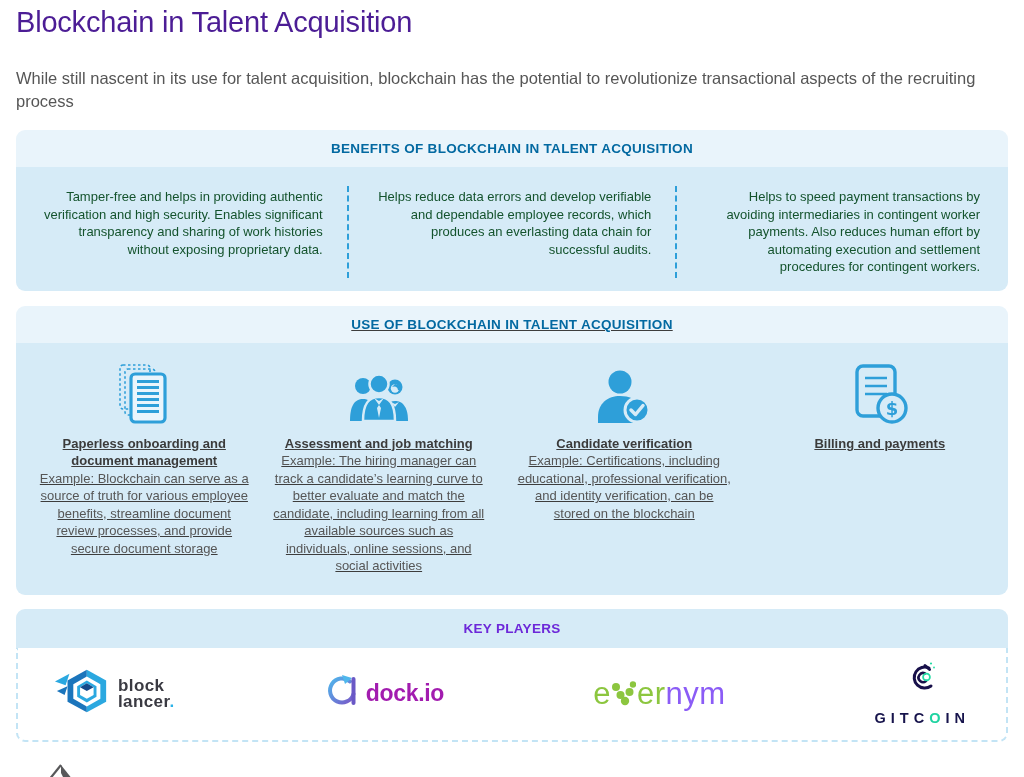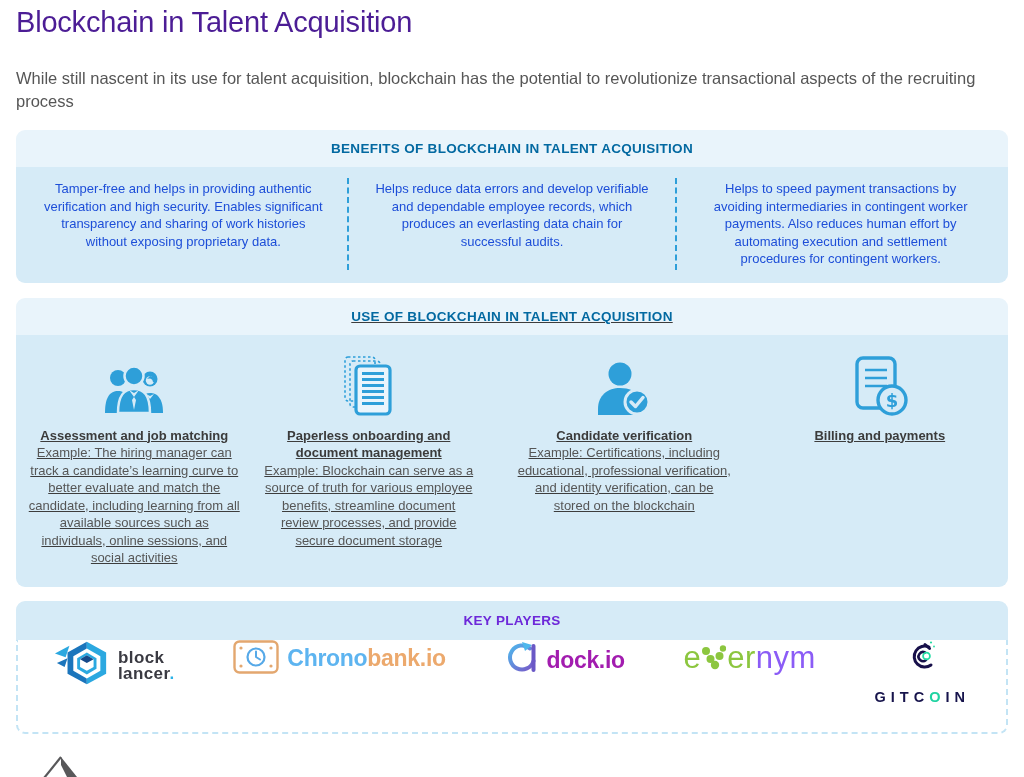--- a/index.html
+++ b/index.html
@@ -27,23 +27,24 @@
   .section-header {
     background:#e9f4fb;
     height:37px; display:flex; align-items:center; justify-content:center;
     font-size:13.5px; font-weight:700; color:#0369a1; letter-spacing:0.3px;
   }
   .section-body { background:#d6ebf7; }
 
   
   .benefits-body { display:flex; padding:11px 4px 13px; }
   .benefit {
-    flex:1; text-align:center;
-    font-size:13px; line-height:17.5px; color:#1d4ed8;
+    flex:1; text-align:right;
+    font-size:13px; line-height:17.5px; color:#14532d;
     padding:2px 24px;
+    margin-top:8px;
   }
   .benefit + .benefit { border-left:2px dashed #2e9fd9; }
 
   
   .uses { margin-top:15px;text-decoration:underline; }
   .uses-body { display:flex; padding:10px 6px 20px; }
   .use { flex:1; text-align:center; padding:0 15px; }
   .use.col-1 { padding:0 5px; }
   .use.col-3 { padding:0 26px; }
   .icon-wrap { height:66px; display:flex; align-items:flex-end; justify-content:center; margin-top:6px; }
@@ -55,21 +56,21 @@
   .kp-header {
     background:#d6ebf7; border-radius:9px 9px 0 0;
     height:39px; display:flex; align-items:center; justify-content:center;
     font-size:13.5px; font-weight:700; color:#6d28d9; letter-spacing:0.3px;
   }
   .kp-body {
     background:#ffffff;
     border:2px dashed #c3e4f5; border-top:none;
     border-radius:0 0 9px 9px;
     height:92px;
-    display:flex; align-items:flex-start; justify-content:space-between;
+    display:flex; align-items:center; justify-content:space-between;
     padding:0 36px;
   }
   .logo { display:flex; align-items:center; gap:8px; }
 
   .bl-text { font-size:17px; font-weight:700; color:#3a3a42; line-height:16px; letter-spacing:0.4px; }
   .bl-dot { color:#2bb2e8; }
 
   .chrono-text { font-size:23px; font-weight:700; letter-spacing:-0.3px; }
   .chrono-a { color:#5db4f0; }
   .chrono-b { color:#eca96d; }
@@ -102,20 +103,40 @@
     <div class="section-body benefits-body">
       <div class="benefit">Tamper-free and helps in providing authentic verification and high security. Enables significant transparency and sharing of work histories without exposing proprietary data.</div>
       <div class="benefit">Helps reduce data errors and develop verifiable and dependable employee records, which produces an everlasting data chain for successful audits.</div>
       <div class="benefit">Helps to speed payment transactions by avoiding intermediaries in contingent worker payments. Also reduces human effort by automating execution and settlement procedures for contingent workers.</div>
     </div>
   </div>
 
   <div class="section uses">
     <div class="section-header">USE OF BLOCKCHAIN IN TALENT ACQUISITION</div>
     <div class="section-body uses-body">
+
+      <div class="use col-2">
+        <div class="icon-wrap">
+          <svg width="52" height="62" viewBox="0 0 52 62">
+            <rect x="2" y="2" width="30" height="44" rx="3" fill="none" stroke="#2e9fd9" stroke-width="1.6" stroke-dasharray="2.5 2.5"></rect>
+            <rect x="7" y="6" width="30" height="46" rx="3" fill="none" stroke="#2e9fd9" stroke-width="1.6" stroke-dasharray="2.5 2.5"></rect>
+            <rect x="13" y="11" width="34" height="48" rx="4" fill="#eaf5fc" stroke="#2e9fd9" stroke-width="3.2"></rect>
+            <g fill="#2e9fd9">
+              <rect x="19" y="17" width="22" height="3"></rect>
+              <rect x="19" y="23" width="22" height="3"></rect>
+              <rect x="19" y="29" width="22" height="3"></rect>
+              <rect x="19" y="35" width="22" height="3"></rect>
+              <rect x="19" y="41" width="22" height="3"></rect>
+              <rect x="19" y="47" width="22" height="3"></rect>
+            </g>
+          </svg>
+        </div>
+        <div class="use-title">Paperless onboarding and document management</div>
+        <div class="use-desc">Example: Blockchain can serve as a source of truth for various employee benefits, streamline document review processes, and provide secure document storage</div>
+      </div>
 
       <div class="use col-1">
         <div class="icon-wrap">
           <svg width="62" height="50" viewBox="0 0 62 50">
             <g fill="#2e9fd9">
               <circle cx="15" cy="11" r="8"></circle>
               <path d="M2,46 C2,30 7,24 15,24 C23,24 28,30 28,46 Z"></path>
               <circle cx="47" cy="12" r="7.5"></circle>
               <circle cx="47" cy="13.5" r="4.2" fill="#d6ebf7"></circle>
               <path d="M47 9 a6 6 0 0 1 6 6 l-3 0 a4 4 0 0 0 -6 -3 Z"></path>
@@ -125,40 +146,20 @@
               <path d="M15,46 C15,28 21,22 31,22 C41,22 47,28 47,46 Z" stroke="#d6ebf7" stroke-width="2.5"></path>
               <polygon points="26,23 31,30 36,23 31,26" fill="#d6ebf7"></polygon>
               <polygon points="31,30 29,33 31,43 33,33" fill="#d6ebf7"></polygon>
             </g>
           </svg>
         </div>
         <div class="use-title">Assessment and job matching</div>
         <div class="use-desc">Example: The hiring manager can track a candidate’s learning curve to better evaluate and match the candidate, including learning from all available sources such as individuals, online sessions, and social activities</div>
       </div>
 
-      <div class="use col-2">
-        <div class="icon-wrap">
-          <svg width="52" height="62" viewBox="0 0 52 62">
-            <rect x="2" y="2" width="30" height="44" rx="3" fill="none" stroke="#2e9fd9" stroke-width="1.6" stroke-dasharray="2.5 2.5"></rect>
-            <rect x="7" y="6" width="30" height="46" rx="3" fill="none" stroke="#2e9fd9" stroke-width="1.6" stroke-dasharray="2.5 2.5"></rect>
-            <rect x="13" y="11" width="34" height="48" rx="4" fill="#eaf5fc" stroke="#2e9fd9" stroke-width="3.2"></rect>
-            <g fill="#2e9fd9">
-              <rect x="19" y="17" width="22" height="3"></rect>
-              <rect x="19" y="23" width="22" height="3"></rect>
-              <rect x="19" y="29" width="22" height="3"></rect>
-              <rect x="19" y="35" width="22" height="3"></rect>
-              <rect x="19" y="41" width="22" height="3"></rect>
-              <rect x="19" y="47" width="22" height="3"></rect>
-            </g>
-          </svg>
-        </div>
-        <div class="use-title">Paperless onboarding and document management</div>
-        <div class="use-desc">Example: Blockchain can serve as a source of truth for various employee benefits, streamline document review processes, and provide secure document storage</div>
-      </div>
-
       <div class="use col-3">
         <div class="icon-wrap">
           <svg width="58" height="56" viewBox="0 0 58 56">
             <circle cx="25" cy="13" r="11.5" fill="#2e9fd9"></circle>
             <path d="M3,54 L3,48 C3,34 13,27 25,27 C34,27 41,30 45,36 L45,54 Z" fill="#2e9fd9"></path>
             <circle cx="42" cy="41" r="12" fill="#2e9fd9" stroke="#d6ebf7" stroke-width="3"></circle>
             <path d="M36,41 L40.5,45.5 L48,36.5" stroke="#d6ebf7" stroke-width="3.5" fill="none" stroke-linecap="round" stroke-linejoin="round"></path>
           </svg>
         </div>
         <div class="use-title">Candidate verification</div>
@@ -198,34 +199,20 @@
             <polygon points="24,15 31,19 31,27 24,31 17,27 17,19" fill="#ffffff"></polygon>
             <polygon points="24,15 31,19 24,23 17,19" fill="#164a8a"></polygon>
           </svg>
         </span>
         <span class="bl-text">
           <span>block</span><br>
           <span>lancer</span><span class="bl-dot">.</span>
         </span>
       </div>
 
-      <div class="logo">
-        <span>
-          <svg width="46" height="34" viewBox="0 0 46 34">
-            <rect x="1.5" y="1.5" width="43" height="31" rx="5" fill="none" stroke="#e3a76f" stroke-width="2.4"></rect>
-            <circle cx="8" cy="8" r="1.6" fill="#e3a76f"></circle>
-            <circle cx="38" cy="8" r="1.6" fill="#e3a76f"></circle>
-            <circle cx="8" cy="26" r="1.6" fill="#e3a76f"></circle>
-            <circle cx="38" cy="26" r="1.6" fill="#e3a76f"></circle>
-            <circle cx="23" cy="17" r="8.5" fill="none" stroke="#56a9e8" stroke-width="2.2"></circle>
-            <path d="M23,17 L23,11.5 M23,17 L27,19.5" stroke="#56a9e8" stroke-width="2" stroke-linecap="round" fill="none"></path>
-          </svg>
-        </span>
-        <span class="chrono-text"><span class="chrono-a">Chrono</span><span class="chrono-b">bank.io</span></span>
-      </div>
 
       <div class="logo">
         <span>
           <svg width="34" height="38" viewBox="0 0 34 38">
             <defs>
               <linearGradient id="dg" x1="0" y1="0" x2="1" y2="1">
                 <stop offset="0" stop-color="#4fb7ec"></stop>
                 <stop offset="1" stop-color="#7957c8"></stop>
               </linearGradient>
             </defs>

